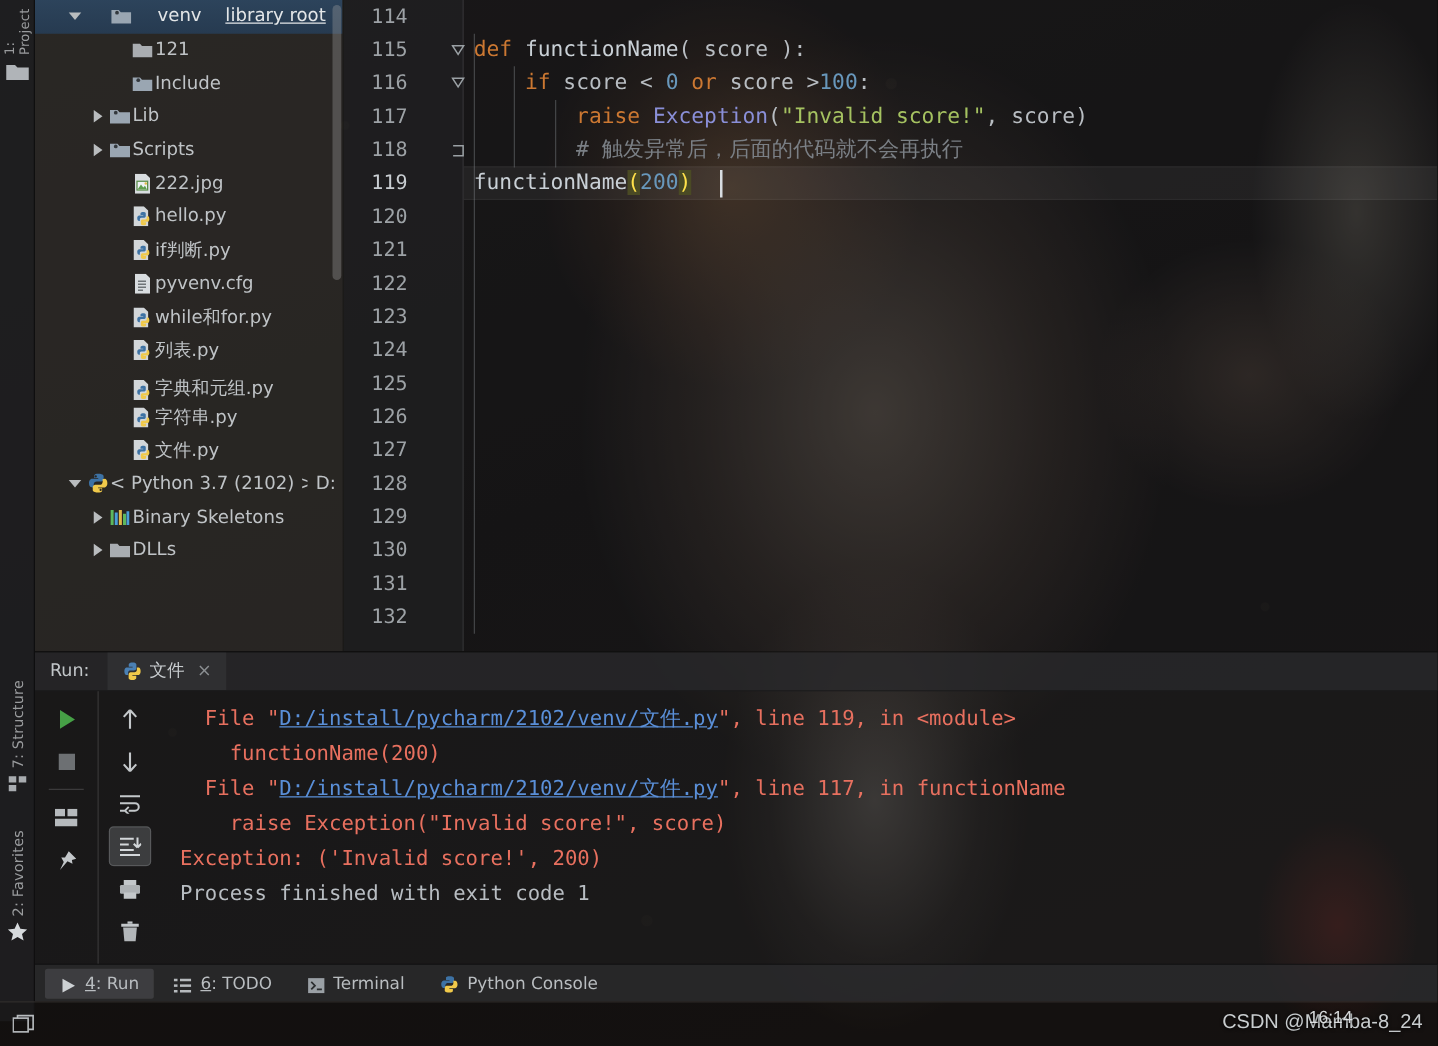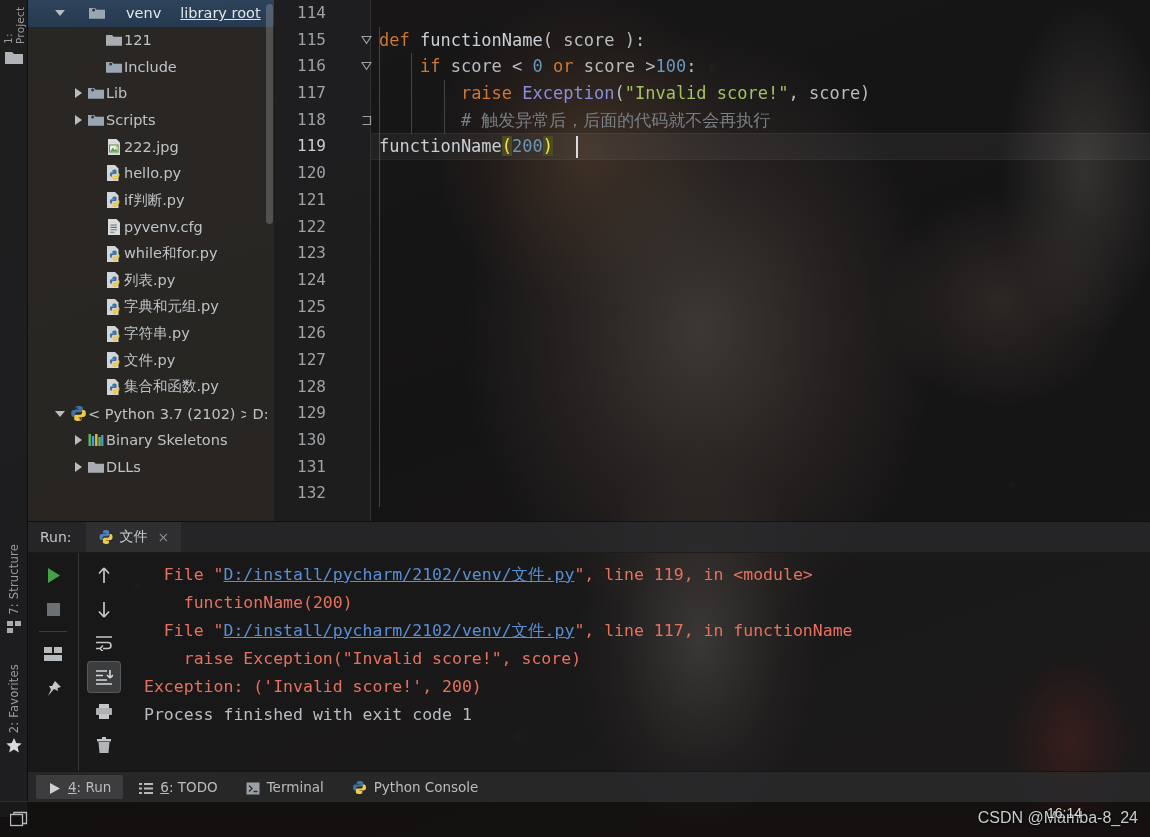--- a/index.html
+++ b/index.html
@@ -368,21 +368,21 @@
         <span class="arrow "></span>
         <span class="ico">
           <svg xmlns="http://www.w3.org/2000/svg" width="16" height="16">
         <path d="M1 0 h8 L12.5 3.4 V16 H1 z" fill="#d2d6d9"></path>
         <path d="M8.5 4.5c-2.1 0-2.1 1.1-2.1 1.1v1.3h2.2v.4H5.3s-1.5.1-1.5 2.3 1.3 2.1 1.3 2.1h.8V10.4s-.1-1.3 1.3-1.3h2.1s1.3 0 1.3-1.2V5.8S10.9 4.5 8.5 4.5z" fill="#3d72a4"></path>
         <path d="M8.8 15.2c2.1 0 2.1-1.1 2.1-1.1v-1.3H8.7v-.4h3.3s1.5-.1 1.5-2.3-1.3-2.1-1.3-2.1h-.8v1.3s.1 1.3-1.3 1.3H8s-1.3 0-1.3 1.2v1.9s-.2 1.5 2.1 1.5z" fill="#f0c94a"></path>
           </svg>
         </span>
         <span class="lbl">列表.py</span>
       </div>
-      <div class="tree-row" style="padding-left: 60px;">
+      <div class="tree-row" style="padding-left: 60px; align-items: flex-end;">
         <span class="arrow "></span>
         <span class="ico">
           <svg xmlns="http://www.w3.org/2000/svg" width="16" height="16">
         <path d="M1 0 h8 L12.5 3.4 V16 H1 z" fill="#d2d6d9"></path>
         <path d="M8.5 4.5c-2.1 0-2.1 1.1-2.1 1.1v1.3h2.2v.4H5.3s-1.5.1-1.5 2.3 1.3 2.1 1.3 2.1h.8V10.4s-.1-1.3 1.3-1.3h2.1s1.3 0 1.3-1.2V5.8S10.9 4.5 8.5 4.5z" fill="#3d72a4"></path>
         <path d="M8.8 15.2c2.1 0 2.1-1.1 2.1-1.1v-1.3H8.7v-.4h3.3s1.5-.1 1.5-2.3-1.3-2.1-1.3-2.1h-.8v1.3s.1 1.3-1.3 1.3H8s-1.3 0-1.3 1.2v1.9s-.2 1.5 2.1 1.5z" fill="#f0c94a"></path>
           </svg>
         </span>
         <span class="lbl">字典和元组.py</span>
       </div>
@@ -400,31 +400,20 @@
       <div class="tree-row" style="padding-left: 60px;">
         <span class="arrow "></span>
         <span class="ico">
           <svg xmlns="http://www.w3.org/2000/svg" width="16" height="16">
         <path d="M1 0 h8 L12.5 3.4 V16 H1 z" fill="#d2d6d9"></path>
         <path d="M8.5 4.5c-2.1 0-2.1 1.1-2.1 1.1v1.3h2.2v.4H5.3s-1.5.1-1.5 2.3 1.3 2.1 1.3 2.1h.8V10.4s-.1-1.3 1.3-1.3h2.1s1.3 0 1.3-1.2V5.8S10.9 4.5 8.5 4.5z" fill="#3d72a4"></path>
         <path d="M8.8 15.2c2.1 0 2.1-1.1 2.1-1.1v-1.3H8.7v-.4h3.3s1.5-.1 1.5-2.3-1.3-2.1-1.3-2.1h-.8v1.3s.1 1.3-1.3 1.3H8s-1.3 0-1.3 1.2v1.9s-.2 1.5 2.1 1.5z" fill="#f0c94a"></path>
           </svg>
         </span>
         <span class="lbl">文件.py</span>
-      </div>
-      <div class="tree-row" style="padding-left: 60px;">
-        <span class="arrow "></span>
-        <span class="ico">
-          <svg xmlns="http://www.w3.org/2000/svg" width="16" height="16">
-        <path d="M1 0 h8 L12.5 3.4 V16 H1 z" fill="#d2d6d9"></path>
-        <path d="M8.5 4.5c-2.1 0-2.1 1.1-2.1 1.1v1.3h2.2v.4H5.3s-1.5.1-1.5 2.3 1.3 2.1 1.3 2.1h.8V10.4s-.1-1.3 1.3-1.3h2.1s1.3 0 1.3-1.2V5.8S10.9 4.5 8.5 4.5z" fill="#3d72a4"></path>
-        <path d="M8.8 15.2c2.1 0 2.1-1.1 2.1-1.1v-1.3H8.7v-.4h3.3s1.5-.1 1.5-2.3-1.3-2.1-1.3-2.1h-.8v1.3s.1 1.3-1.3 1.3H8s-1.3 0-1.3 1.2v1.9s-.2 1.5 2.1 1.5z" fill="#f0c94a"></path>
-          </svg>
-        </span>
-        <span class="lbl">集合和函数.py</span>
       </div>
       <div class="tree-row" style="padding-left: 24px;">
         <span class="arrow down">
           <i></i>
         </span>
         <span class="ico">
           <svg xmlns="http://www.w3.org/2000/svg" width="17" height="17">
         <path d="M8.5 1c-3.2 0-3.1 1.4-3.1 1.4v2h3.2v.6H4.1S1.2 4.7 1.2 8.4s2.5 3.5 2.5 3.5h1.3V9.7s-.1-2.5 2.4-2.5h3.2s2.3.1 2.3-2.2V3S13.2 1 8.5 1zM6.6 2.2a.9.9 0 1 1 0 1.8.9.9 0 0 1 0-1.8z" fill="#3d72a4"></path>
         <path d="M8.6 16c3.2 0 3.1-1.4 3.1-1.4v-2H8.5v-.6h4.5s2.9.3 2.9-3.4-2.5-3.5-2.5-3.5h-1.3v2.2s.1 2.5-2.4 2.5H6.5s-2.3-.1-2.3 2.2V14s-.3 2 4.4 2zM10.5 14.8a.9.9 0 1 1 0-1.8.9.9 0 0 1 0 1.8z" fill="#f0c94a"></path>
           </svg>

